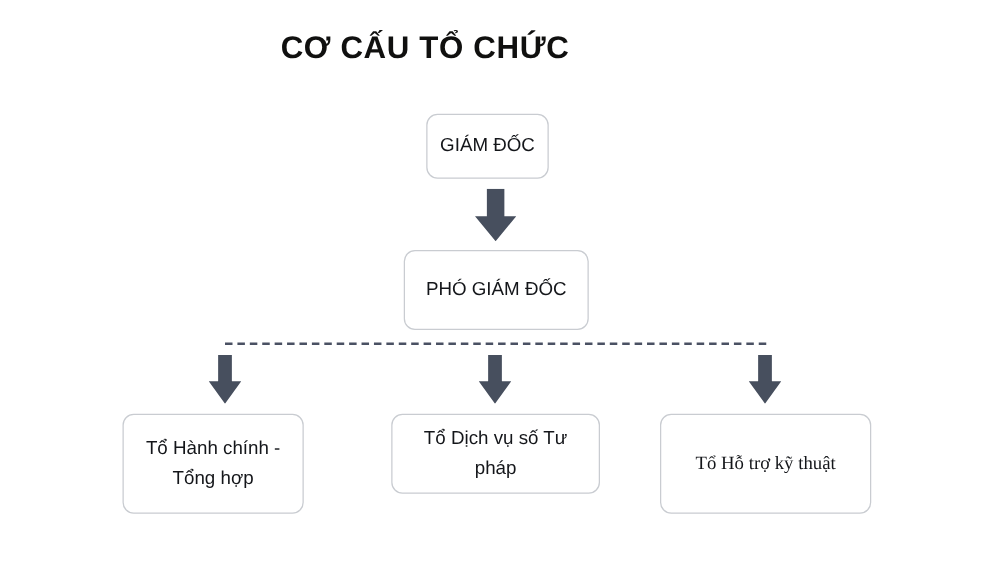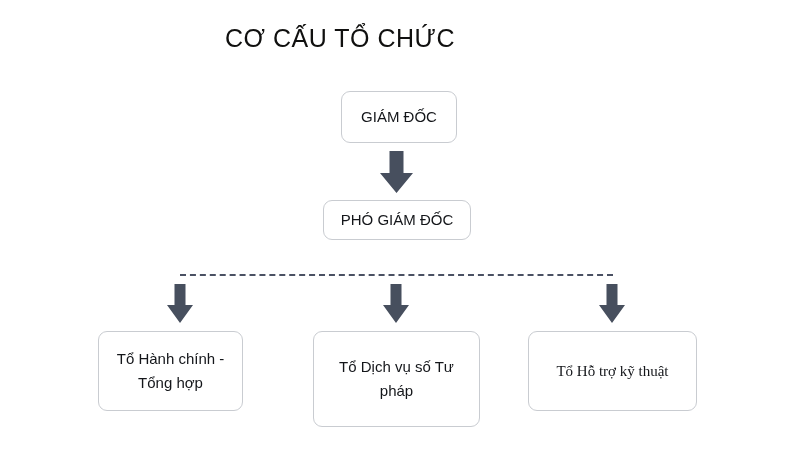--- a/index.html
+++ b/index.html
@@ -21,21 +21,21 @@
   }
 
   
   .chart-title {
     position: absolute;
     left: 0;
     top: 22px;
     width: 680px;
     text-align: center;
     font-size: 25px;
-    font-weight: normal;
+    font-weight: bold;
     letter-spacing: 0.5px;
     color: #10100f;
     line-height: 32px;
     white-space: nowrap;
   }
 
   
   .node {
     position: absolute;
     box-sizing: border-box;
@@ -52,40 +52,40 @@
     padding: 4px 8px;
   }
   .node-label {
     display: block;
     white-space: pre-line;
   }
 
   .node-director {
     left: 341px;
     top: 91px;
-    width: 116px;
+    width: 98px;
     height: 52px;
   }
   .node-vice-director {
     left: 323px;
     top: 200px;
     width: 148px;
-    height: 40px;
+    height: 64px;
   }
   .node-unit-1 {
     left: 98px;
     top: 331px;
     width: 145px;
     height: 80px;
   }
   .node-unit-2 {
     left: 313px;
     top: 331px;
     width: 167px;
-    height: 96px;
+    height: 64px;
   }
   .node-unit-3 {
     left: 528px;
     top: 331px;
     width: 169px;
     height: 80px;
     font-family: Liberation Serif, serif;
   }
 
   

